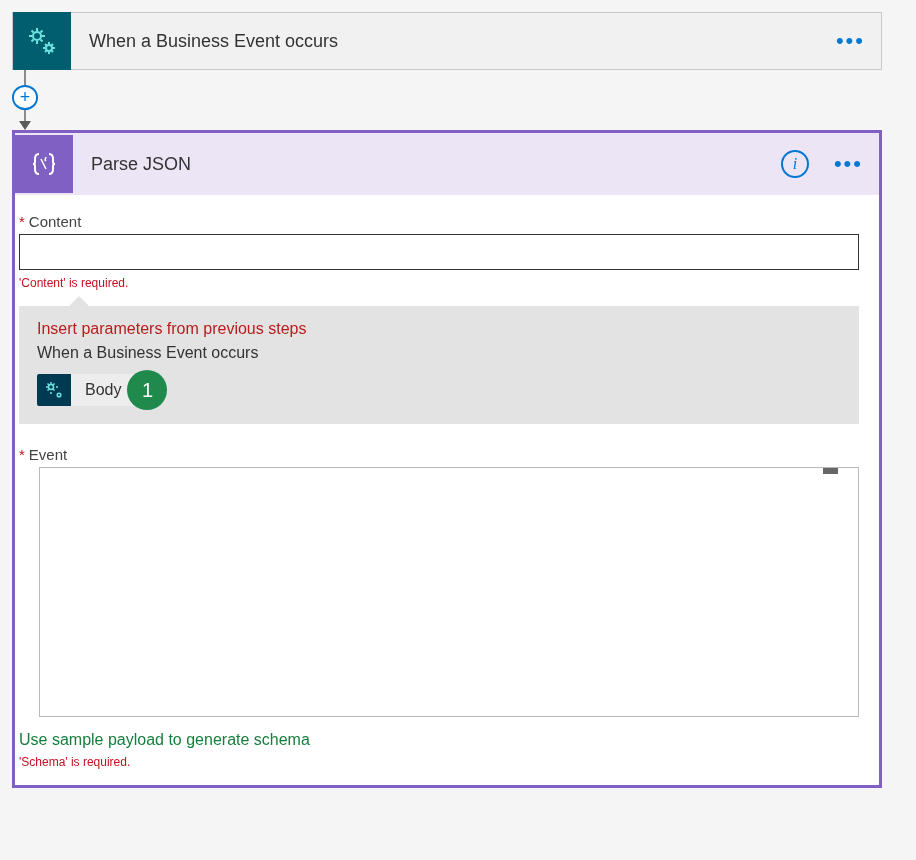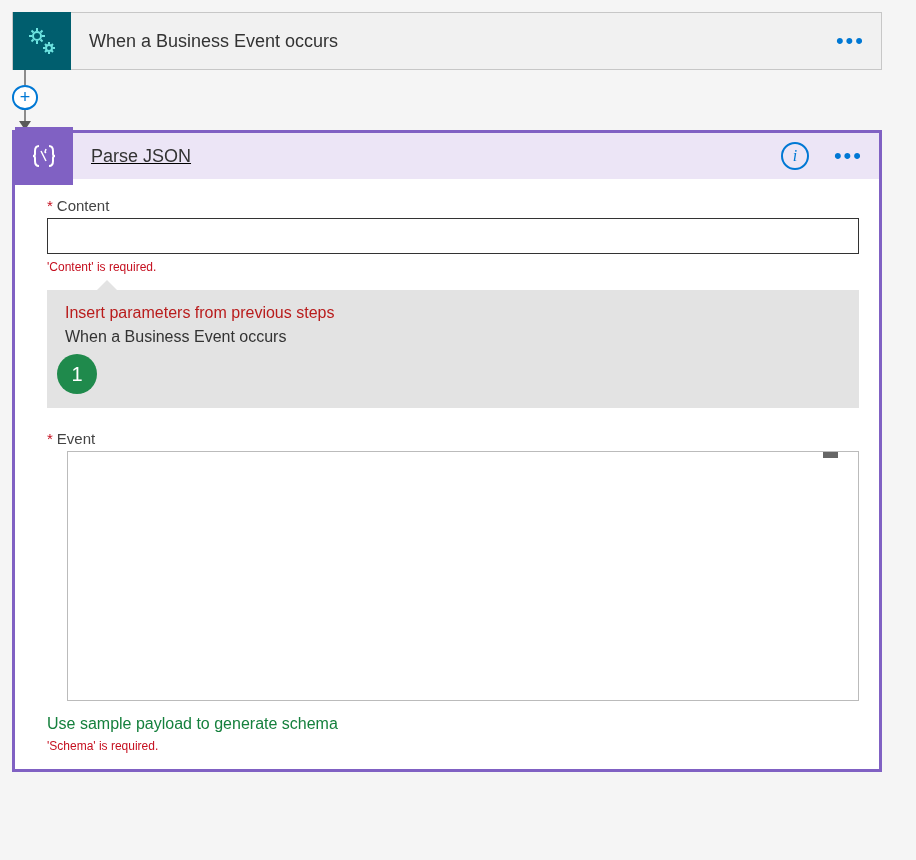--- a/index.html
+++ b/index.html
@@ -84,26 +84,25 @@
     border-top: 9px solid #5a5a5a;
   }
 
   
   .action-card {
     width: 870px;
     border: 3px solid #8061c3;
     background: #fff;
   }
   .action-header {
-    height: 46px;
+    height: 62px;
     background: #ece5f6;
     display: flex;
     align-items: center;
     position: relative;
-    text-decoration: underline;
   }
   .action-icon-box {
     width: 58px;
     height: 58px;
     background: #8061c3;
     display: flex;
     align-items: center;
     justify-content: center;
     flex-shrink: 0;
   }
@@ -122,21 +121,21 @@
     align-items: center;
     justify-content: center;
     color: #0078d4;
     font-family: Georgia, serif;
     font-size: 16px;
     font-style: italic;
     cursor: pointer;
   }
 
   .action-body {
-    padding: 18px 20px 16px 32px;
+    padding: 18px 20px 16px 4px;
   }
   .field-label {
     font-size: 15px;
     color: #444;
     margin-bottom: 4px;
   }
   .field-label .req { color: #c50f1f; margin-right: 4px; }
   .text-input {
     width: 100%;
     height: 36px;
@@ -274,20 +273,32 @@
       <div class="field-label">
         <span class="req">*</span><span>Content</span>
       </div>
       <input class="text-input" type="text" value="" style="">
       <div class="error-text">'Content' is required.</div>
 
       <div class="insert-panel">
         <div class="insert-title">Insert parameters from previous steps</div>
         <div class="insert-sub">When a Business Event occurs</div>
         <div class="token-row">
+          <div class="token">
+            <div class="token-icon">
+              <svg width="20" height="20" viewBox="0 0 20 20">
+                <g fill="none" stroke="#6de3e0" stroke-width="1.5">
+                  <circle cx="7" cy="7" r="2.5"></circle>
+                  <path d="M7 2 v2 M7 12 v2 M2 7 h2 M12 7 h2 M3.5 3.5 l1.3 1.3 M10.5 10.5 l-1.3-1.3 M3.5 10.5 l1.3-1.3 M10.5 3.5 l-1.3 1.3"></path>
+                  <circle cx="15" cy="15" r="1.8"></circle>
+                </g>
+              </svg>
+            </div>
+            <div class="token-label">Body</div>
+          </div>
           <div class="callout-badge">1</div>
         </div>
       </div>
 
       <div class="field-label">
         <span class="req">*</span><span>Event</span>
       </div>
       <div class="textarea-wrap">
         <textarea class="textarea-input" value="" style=""></textarea>
         <div class="textarea-scroll-hint"></div>

